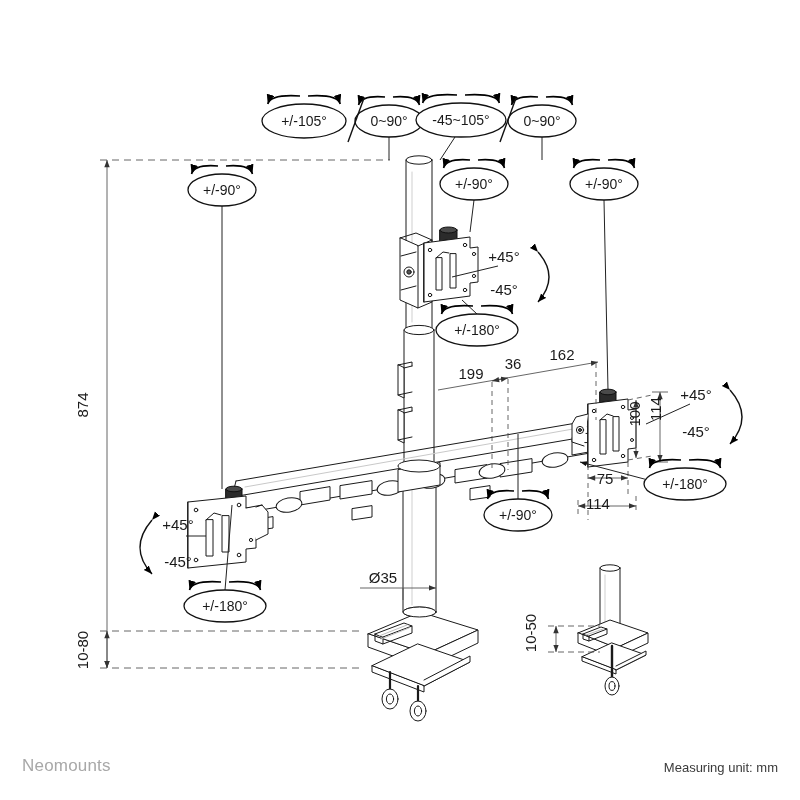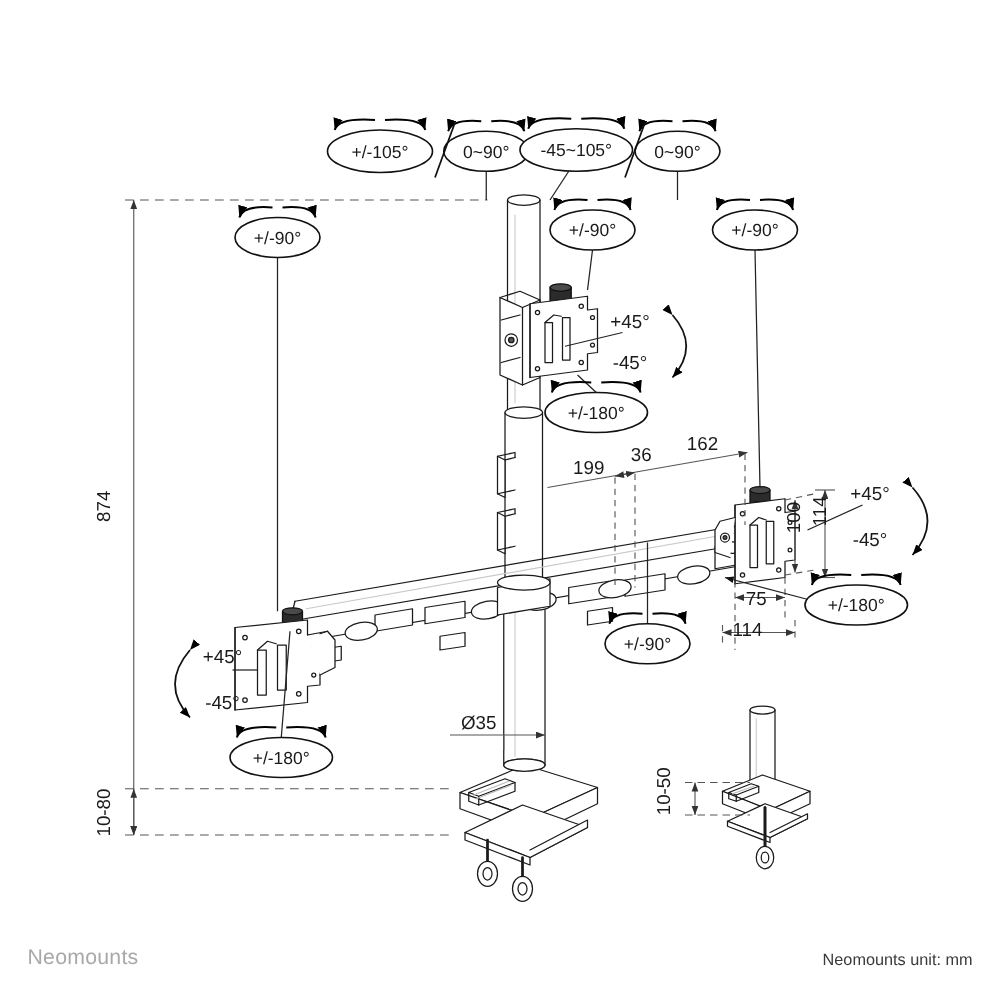--- a/index.html
+++ b/index.html
@@ -428,14 +428,14 @@
         <text x="504" y="262" text-anchor="middle" font-size="15" font-family="&quot;Liberation Sans&quot;, sans-serif" fill="#111">+45°</text>
         <text x="504" y="295" text-anchor="middle" font-size="15" font-family="&quot;Liberation Sans&quot;, sans-serif" fill="#111">-45°</text>
         <text x="696" y="400" text-anchor="middle" font-size="15" font-family="&quot;Liberation Sans&quot;, sans-serif" fill="#111">+45°</text>
         <text x="696" y="437" text-anchor="middle" font-size="15" font-family="&quot;Liberation Sans&quot;, sans-serif" fill="#111">-45°</text>
         <text x="178" y="530" text-anchor="middle" font-size="15" font-family="&quot;Liberation Sans&quot;, sans-serif" fill="#111">+45°</text>
         <text x="178" y="567" text-anchor="middle" font-size="15" font-family="&quot;Liberation Sans&quot;, sans-serif" fill="#111">-45°</text>
       </g>
   </svg>
 
   <div class="footer-left">Neomounts</div>
-  <div class="footer-right">Neomounts unit: mm</div>
+  <div class="footer-right">Measuring unit: mm</div>
 </div>
 
 </body></html>

